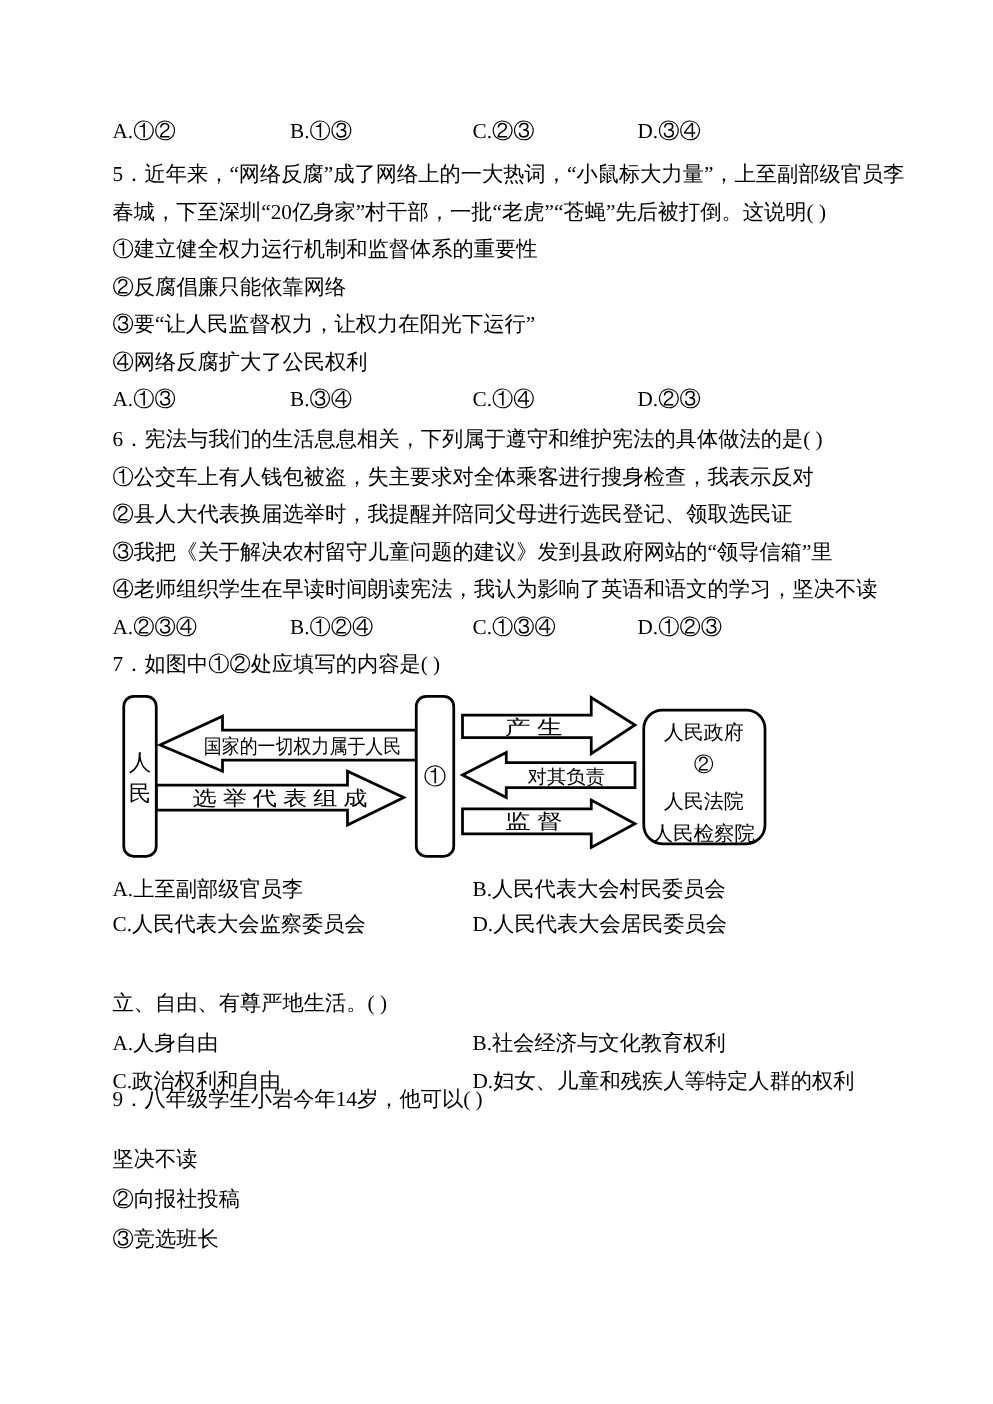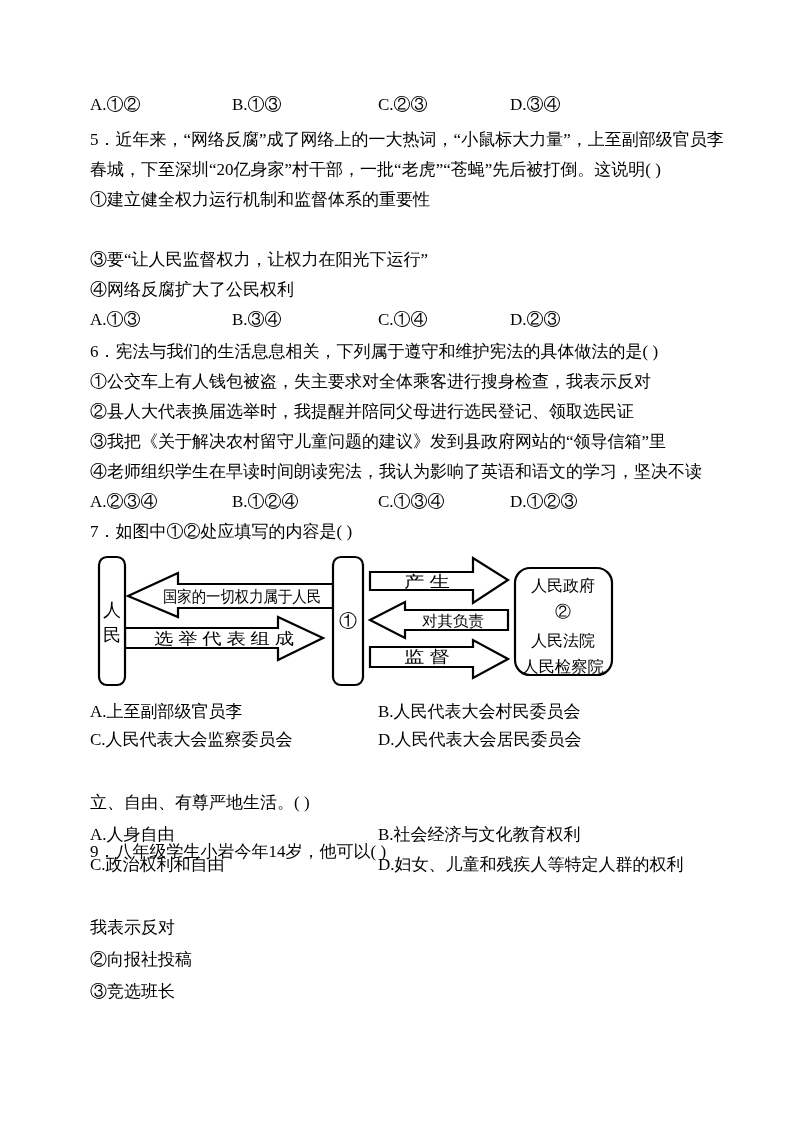--- a/index.html
+++ b/index.html
@@ -50,20 +50,21 @@
   <div class="line opts" style="top:94px">
     <span class="c1">A.①②</span>
     <span class="c2">B.①③</span>
     <span class="c3">C.②③</span>
     <span class="c4">D.③④</span>
   </div>
 
   <div class="line" style="top:129px">5．近年来，“网络反腐”成了网络上的一大热词，“小鼠标大力量”，上至副部级官员李</div>
   <div class="line" style="top:159px">春城，下至深圳“20亿身家”村干部，一批“老虎”“苍蝇”先后被打倒。这说明( )</div>
   <div class="line" style="top:189px">①建立健全权力运行机制和监督体系的重要性</div>
+  <div class="line" style="top:219px">②反腐倡廉只能依靠网络</div>
   <div class="line" style="top:249px">③要“让人民监督权力，让权力在阳光下运行”</div>
   <div class="line" style="top:279px">④网络反腐扩大了公民权利</div>
   <div class="line opts" style="top:309px">
     <span class="c1">A.①③</span>
     <span class="c2">B.③④</span>
     <span class="c3">C.①④</span>
     <span class="c4">D.②③</span>
   </div>
 
   <div class="line" style="top:341px">6．宪法与我们的生活息息相关，下列属于遵守和维护宪法的具体做法的是( )</div>
@@ -123,18 +124,18 @@
   <div class="line" style="top:792px">立、自由、有尊严地生活。( )</div>
   <div class="line opts" style="top:824px">
     <span class="c1">A.人身自由</span>
     <span class="c3">B.社会经济与文化教育权利</span>
   </div>
   <div class="line opts" style="top:854px">
     <span class="c1">C.政治权利和自由</span>
     <span class="c3">D.妇女、儿童和残疾人等特定人群的权利</span>
   </div>
 
-  <div class="line" style="top:841px">9．八年级学生小岩今年14岁，他可以( )</div>
-  <div class="line" style="top:917px">我表示反对</div>
+  <div class="line" style="top:869px">9．八年级学生小岩今年14岁，他可以( )</div>
+  <div class="line" style="top:917px">坚决不读</div>
   <div class="line" style="top:949px">②向报社投稿</div>
   <div class="line" style="top:981px">③竞选班长</div>
 
 </div>
 
 </body></html>

